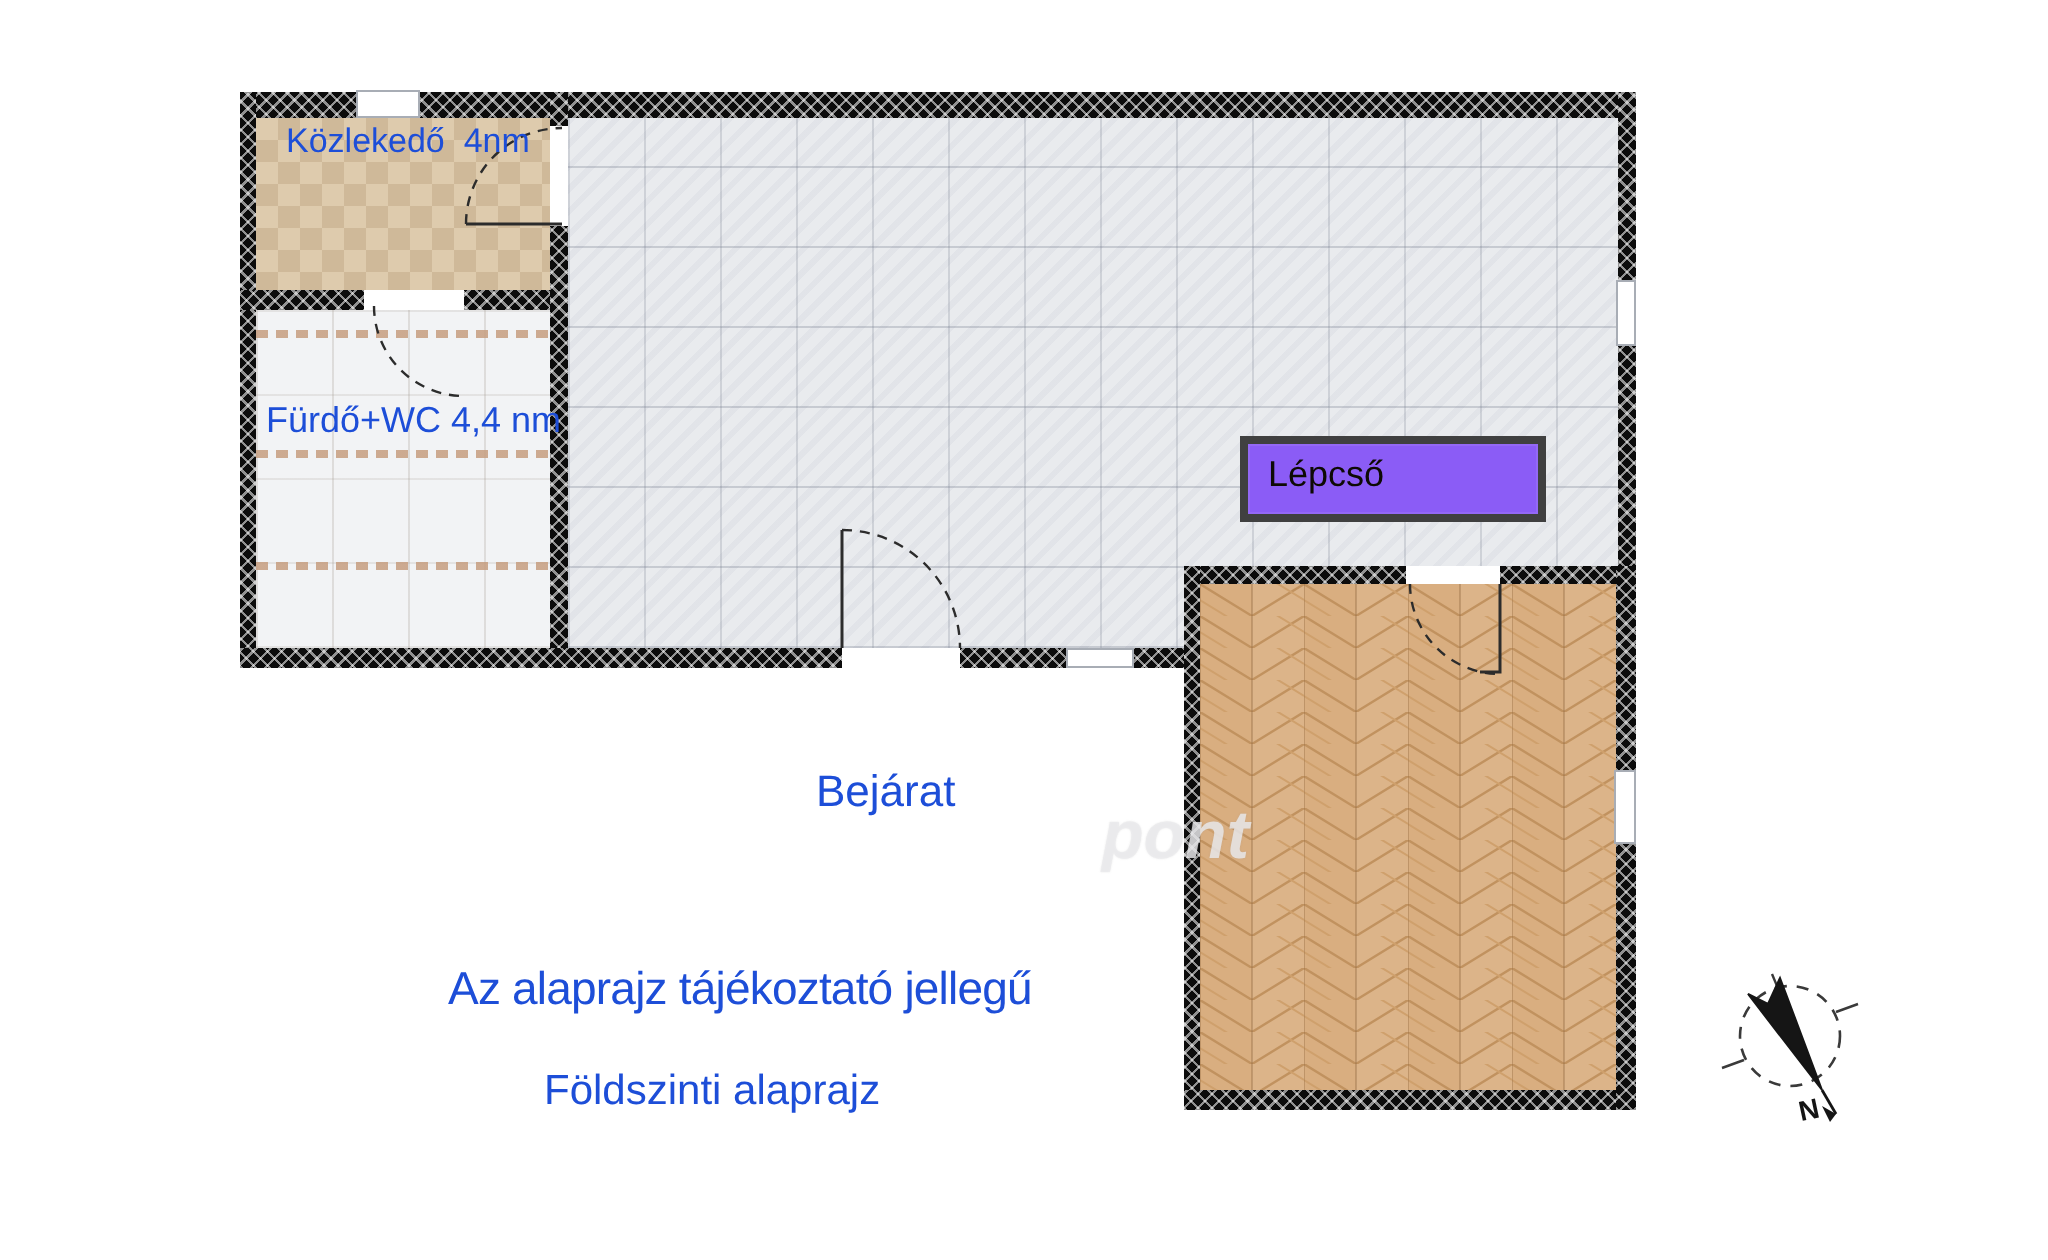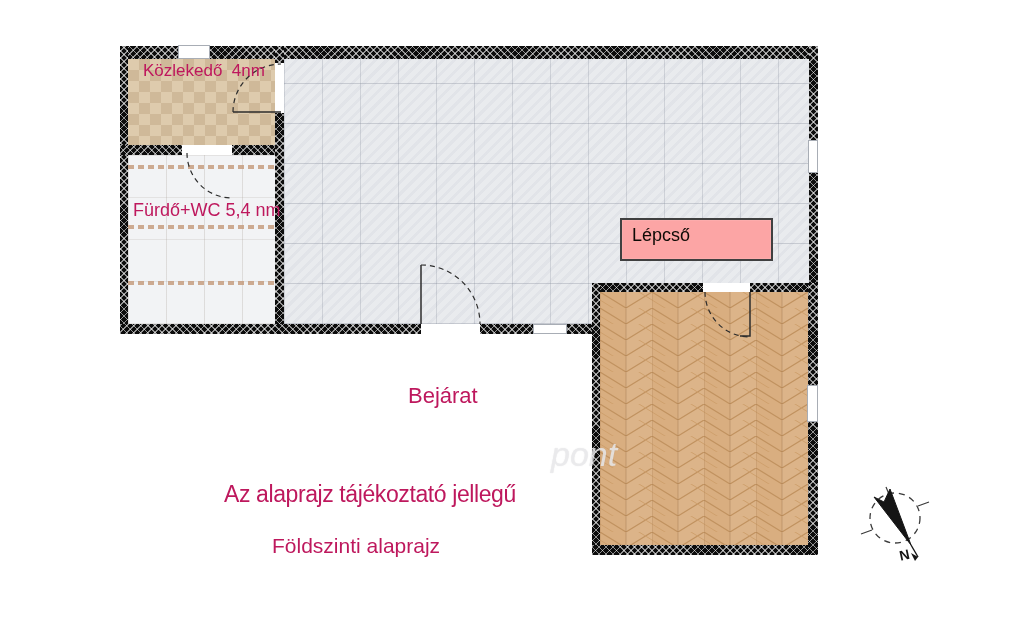--- a/index.html
+++ b/index.html
@@ -29,35 +29,35 @@
       repeating-linear-gradient(0deg, rgba(160,150,140,.18) 0 1px, transparent 1px 42px);}
   .tile-band{position:absolute;height:4px;opacity:.85;
     background:repeating-linear-gradient(90deg,#c69d7f 0 6px, rgba(255,255,255,0) 6px 10px);}
   .floor-szoba{position:absolute;}
 
   
   .opening{position:absolute;background:#ffffff;}
   .window{position:absolute;background:#ffffff;border:1px solid #a8adb5;box-sizing:border-box;}
 
   
-  .stairs{position:absolute;background:#fca5a5;border:2px solid #404040;box-sizing:border-box;
+  .stairs{position:absolute;background:#8b5cf6;border:4px solid #404040;box-sizing:border-box;
           box-shadow:inset 0 0 0 1px rgba(255,255,255,.08);padding-left:21px;}
   .stairs-label{position:absolute;left:10px;top:5px;font-size:18px;color:#0e0a05;}
 
   
-  .room-label{position:absolute;white-space:pre;color:#be185d;}
+  .room-label{position:absolute;white-space:pre;color:#1d4ed8;}
   .lbl-kozlekedo{left:143px;top:61px;font-size:17px;}
   .lbl-furdo{left:133px;top:200px;font-size:18px;}
   .lbl-nappali{left:386px;top:146px;font-size:22px;}
   .lbl-szoba{left:614px;top:368px;font-size:26px;color:#241307;}
   .lbl-bejarat{left:408px;top:383px;font-size:22px;}
   .lbl-disclaimer{left:224px;top:481px;font-size:23px;letter-spacing:-0.4px;}
   .lbl-floorname{left:272px;top:534px;font-size:21px;}
-  .watermark{position:absolute;left:551px;top:399px;font-size:34px;font-style:italic;font-weight:normal;
-             color:rgba(235,235,238,.8);text-shadow:0 0 1px rgba(150,150,150,.25);margin-top:36px;}
+  .watermark{position:absolute;left:551px;top:399px;font-size:34px;font-style:italic;font-weight:bold;
+             color:rgba(235,235,238,.8);text-shadow:0 0 1px rgba(150,150,150,.25);}
 
   svg.overlay{position:absolute;left:0;top:0;pointer-events:none;}
 </style>
 </head>
 <body>
 
 <div id="plan">
 
   <div class="floor-main" style="left:284px;top:59px;width:525px;height:265px;"></div>
   <div class="floor-kozlekedo" style="left:128px;top:59px;width:147px;height:86px;"></div>
@@ -120,20 +120,20 @@
       <circle cx="895" cy="518" r="25" stroke="#3a3a3a" stroke-width="1.3" stroke-dasharray="6 5" fill="none"></circle>
       <path d="M886,487 L891,499 M918,506 L929,502 M861,534 L872,530" stroke="#3a3a3a" stroke-width="1.2" fill="none"></path>
       <path d="M911,545 L874,497 L884,502 L890,489 Z" fill="#151515" stroke="#151515" stroke-width="1"></path>
       <path d="M911,545 L918,557" stroke="#151515" stroke-width="1.4"></path>
       <path d="M918,557 L911,553 L915,561 Z" fill="#151515"></path>
       <text x="899" y="560" font-size="14" font-weight="bold" fill="#151515" transform="rotate(-12 903 553)">N</text>
     </g>
   </svg>
 
   <div class="room-label lbl-kozlekedo">Közlekedő  4nm</div>
-  <div class="room-label lbl-furdo">Fürdő+WC 5,4 nm</div>
+  <div class="room-label lbl-furdo">Fürdő+WC 4,4 nm</div>
 
   <div class="room-label lbl-bejarat">Bejárat</div>
   <div class="room-label lbl-floorname">Földszinti alaprajz</div>
   <div class="room-label lbl-disclaimer">Az alaprajz tájékoztató jellegű</div>
   <div class="watermark">pont</div>
 
 </div>
 
 </body></html>

